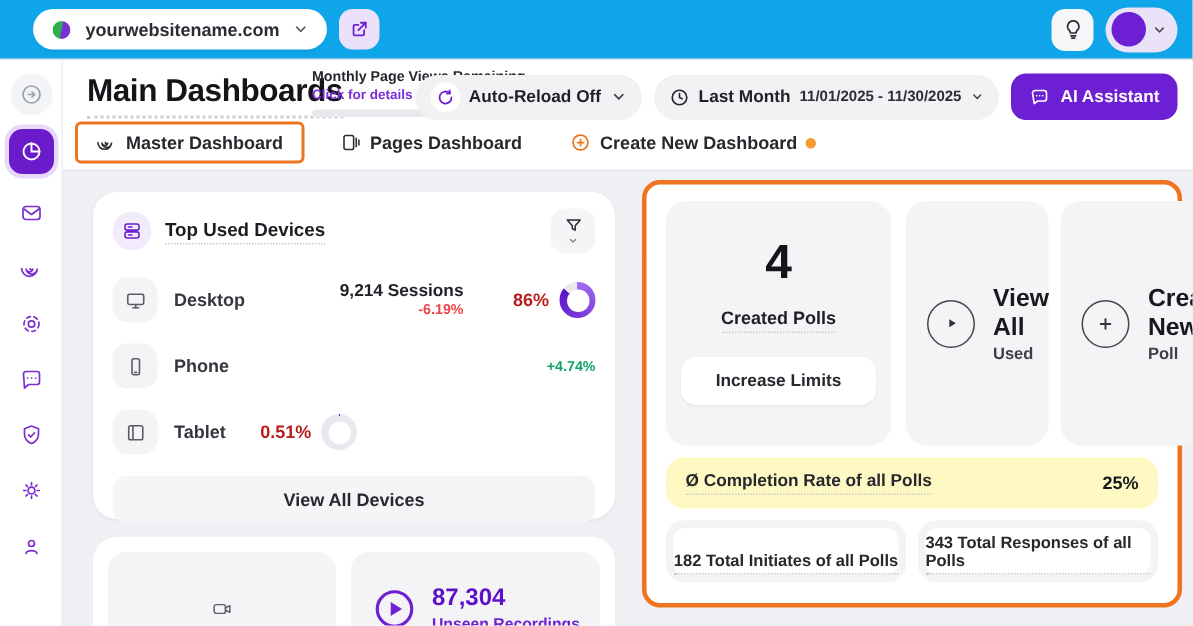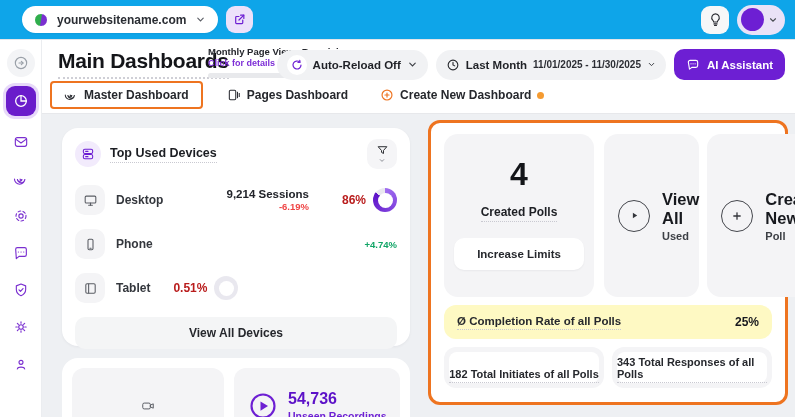--- a/index.html
+++ b/index.html
@@ -441,21 +441,21 @@
       </span>
     </div>
     <div class="rec-sub info">
       <span>
         <svg width="30" height="30" viewBox="0 0 24 24">
             <circle cx="12" cy="12" r="9.2" fill="none" stroke="#6d1fd3" stroke-width="1.7"></circle>
             <polygon points="10,8.3 16,12 10,15.7" fill="#6d1fd3"></polygon>
           </svg>
       </span>
       <span>
-        <div class="rec-count">54,736</div>
+        <div class="rec-count">87,304</div>
         <div class="rec-label">Unseen Recordings</div>
       </span>
     </div>
   </div>
 
   <div class="polls-panel">
     <div class="pp-grid">
       <div class="pp-created">
         <div class="pp-value">4</div>
         <div class="pp-created-label dotted-thin">Created Polls</div>

